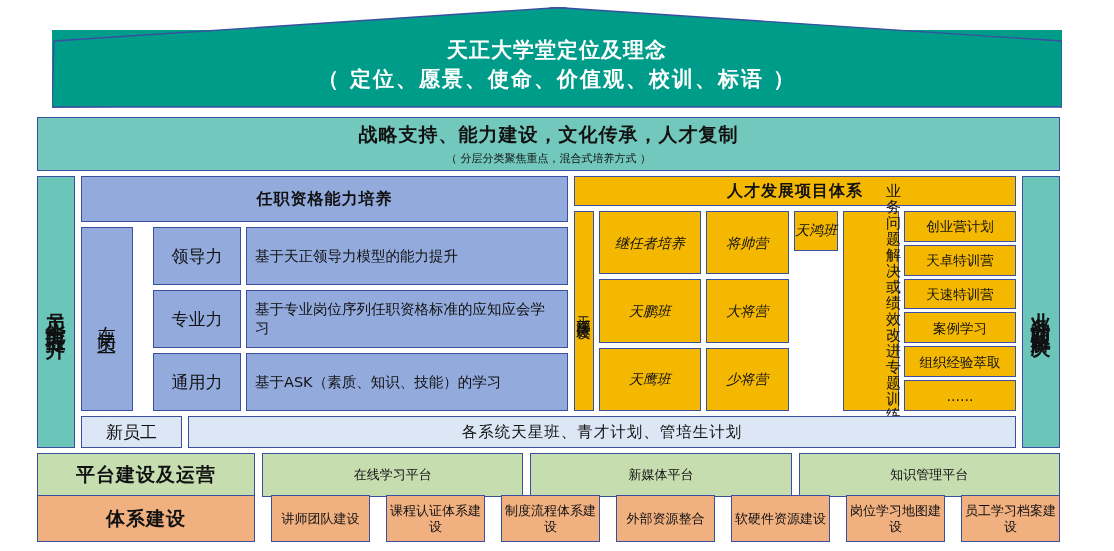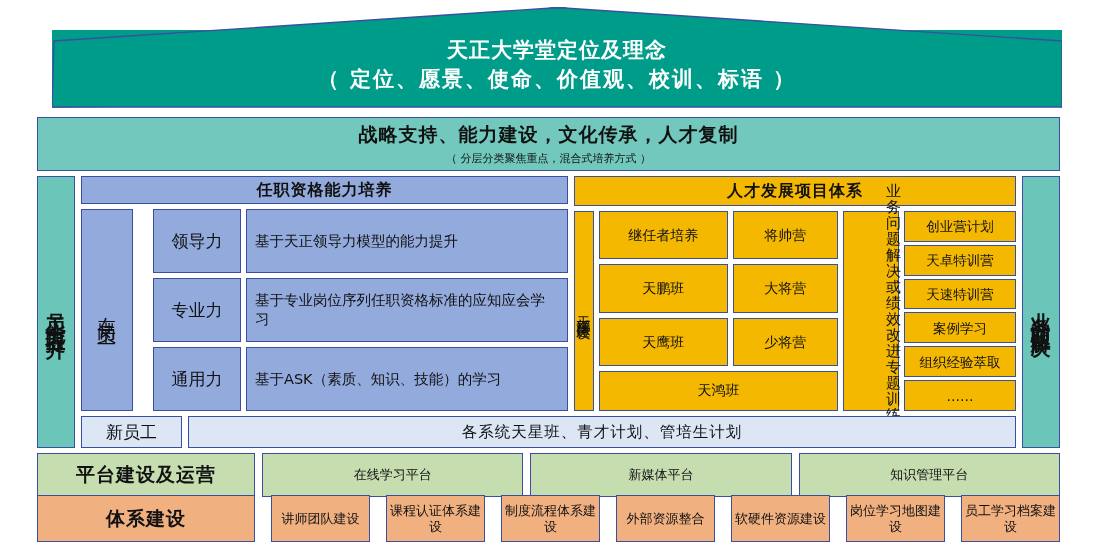--- a/index.html
+++ b/index.html
@@ -44,21 +44,21 @@
     writing-mode:vertical-rl;text-orientation:upright;
     font-size:20px;font-weight:bold;letter-spacing:5px;line-height:1;
     color:#111;
   }
   .center{flex:1;display:flex;flex-direction:column;gap:5px;}
   .center-top{flex:1;display:flex;gap:6px;min-height:0;}
 
   
   .panel-blue{width:487px;display:flex;flex-direction:column;gap:5px;}
   .hdr-blue{
-    height:28px;background:#93AADD;border:1.2px solid #3a4fa0;box-sizing:border-box;
+    height:46px;background:#93AADD;border:1.2px solid #3a4fa0;box-sizing:border-box;
     display:flex;align-items:center;justify-content:center;
     font-size:16px;font-weight:bold;color:#111;letter-spacing:1px;
   }
   .blue-body{flex:1;display:flex;gap:20px;min-height:0;}
   .blue-left{
     width:52px;background:#93AADD;border:1.2px solid #3a4fa0;box-sizing:border-box;
     display:flex;align-items:center;justify-content:center;
   }
   .blue-left .vtext{font-size:19px;letter-spacing:4px;font-weight:normal;}
   .blue-rows{flex:1;display:flex;flex-direction:column;gap:5px;min-height:0;}
@@ -80,21 +80,21 @@
     height:30px;background:#F5B800;border:1.2px solid #3a4fa0;box-sizing:border-box;
     display:flex;align-items:center;justify-content:center;
     font-size:16px;font-weight:bold;color:#111;letter-spacing:1px;
   }
   .yellow-body{flex:1;display:flex;gap:5px;min-height:0;}
   .ycol-v{
     width:20px;background:#F5B800;border:1.2px solid #3a4fa0;box-sizing:border-box;
     display:flex;align-items:center;justify-content:center;
   }
   .ycol-v .vtext{font-size:14px;letter-spacing:2px;font-weight:normal;}
-  .cadre{flex:1;display:flex;flex-direction:column;gap:5px;min-height:0;}
+  .cadre{flex:1;display:flex;gap:5px;min-height:0;font-style:italic;}
   .cadre-top{flex:1;display:flex;gap:5px;min-height:0;}
   .cadre-colA{flex:1.22;display:flex;flex-direction:column;gap:5px;min-height:0;}
   .cadre-colB{flex:1;display:flex;flex-direction:column;gap:5px;min-height:0;}
   .ybox{
     flex:1;background:#F5B800;border:1.2px solid #3a4fa0;box-sizing:border-box;
     display:flex;align-items:center;justify-content:center;
     font-size:14px;color:#111;text-align:center;line-height:16px;min-height:0;
   }
   .ybox-wide{
     height:40px;background:#F5B800;border:1.2px solid #3a4fa0;box-sizing:border-box;

